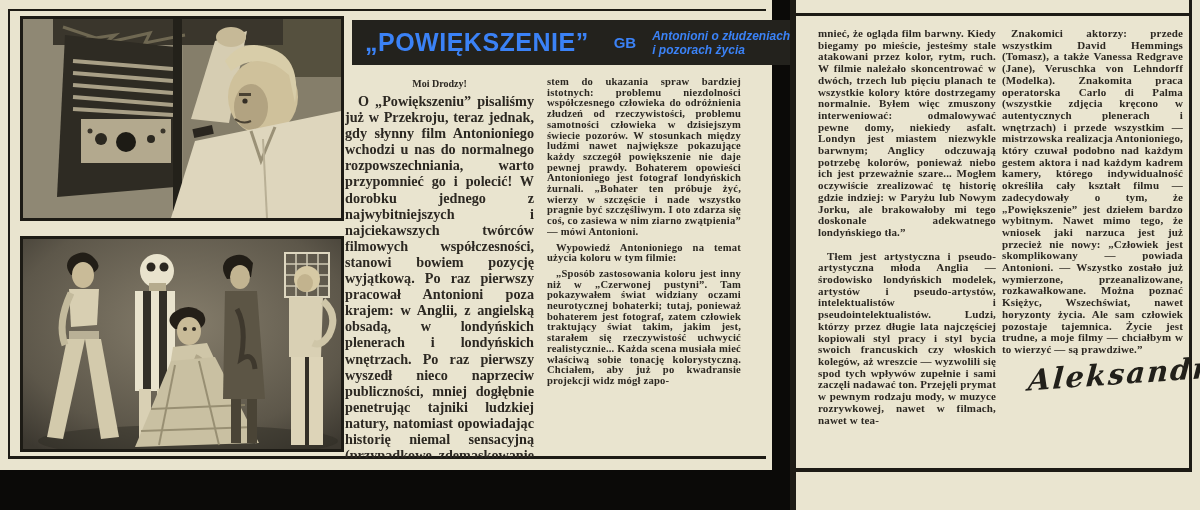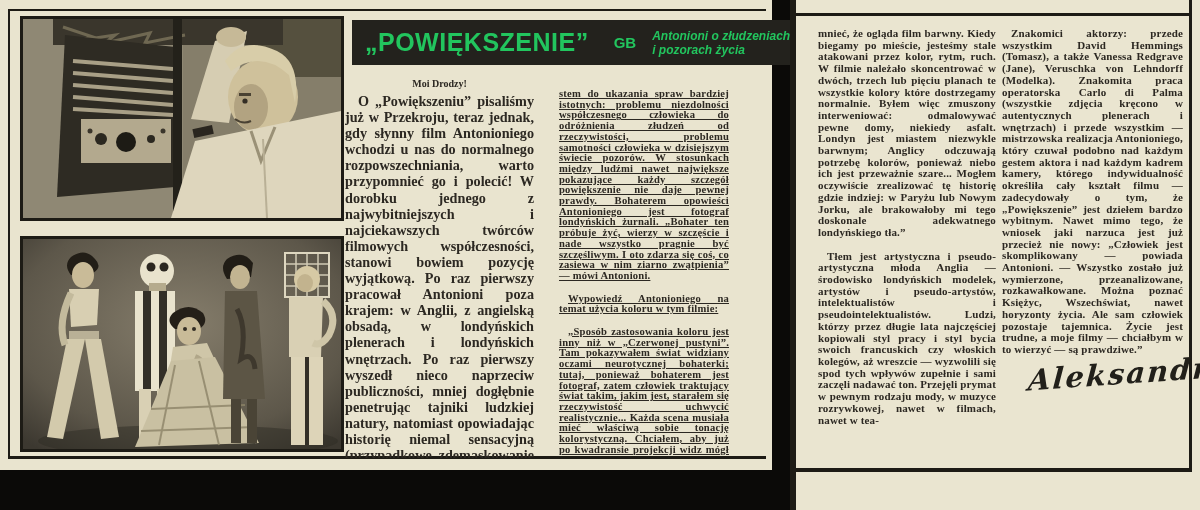--- a/index.html
+++ b/index.html
@@ -18,34 +18,34 @@
   .lp-left{left:8px;top:9px;width:2px;height:450px;}
   .lp-bottom{left:8px;top:456px;width:758px;height:3px;}
   
   .photo{position:absolute;border:3px solid #1d1b15;background:#8f8874;overflow:hidden;}
   #photo-top{left:20px;top:16px;width:318px;height:199px;}
   #photo-bottom{left:20px;top:236px;width:318px;height:210px;}
   .photo svg{display:block;width:100%;height:100%;}
   
   #title-bar{
     position:absolute;left:352px;top:20px;width:452px;height:45px;
-    background:#23221d;color:#22c55e;display:flex;align-items:center;
+    background:#23221d;color:#3b82f6;display:flex;align-items:center;
     font-family:"Liberation Sans", sans-serif;
   }
   #title-bar .title{font-weight:bold;font-size:25px;letter-spacing:0.5px;margin-left:13px;white-space:nowrap;}
   #title-bar .country{font-weight:bold;font-size:15px;margin-left:25px;}
   #title-bar .subtitle{margin-left:16px;font-style:italic;font-weight:bold;font-size:12px;line-height:14px;white-space:nowrap;}
   
   .col{position:absolute;text-align:justify;overflow:hidden;}
   #col1{left:345px;top:78px;width:189px;height:380px;}
   #col1 .heading{text-align:center;font-weight:bold;font-size:10px;margin:0 0 4px 0;}
   #col1 .body-lg{font-size:14.2px;line-height:16.1px;font-weight:bold;margin:0;text-indent:13px;}
   .petit{font-size:10.6px;line-height:10.7px;font-weight:bold;letter-spacing:0.2px;margin:0;}
   #col2{left:547px;top:77px;width:194px;height:381px;}
-  #col2 p{margin:12px;text-decoration:underline;}
+  #col2 p{margin:0;}
   #col2 p + p{margin-top:5px;}
   #col2 .indent{text-indent:9px;}
   
   .rp-left{left:0;top:0;width:6px;height:510px;}
   .rp-top{left:0;top:13px;width:402px;height:3px;}
   .rp-right{left:399px;top:0;width:3px;height:472px;}
   .rp-bottom{left:0;top:468px;width:402px;height:4px;}
   .rcol{position:absolute;text-align:justify;font-size:11px;line-height:11.7px;font-weight:bold;letter-spacing:0.15px;}
   #rcol1{left:28px;top:28px;width:178px;height:436px;overflow:hidden;}
   #rcol2{left:212px;top:28px;width:181px;height:440px;}

